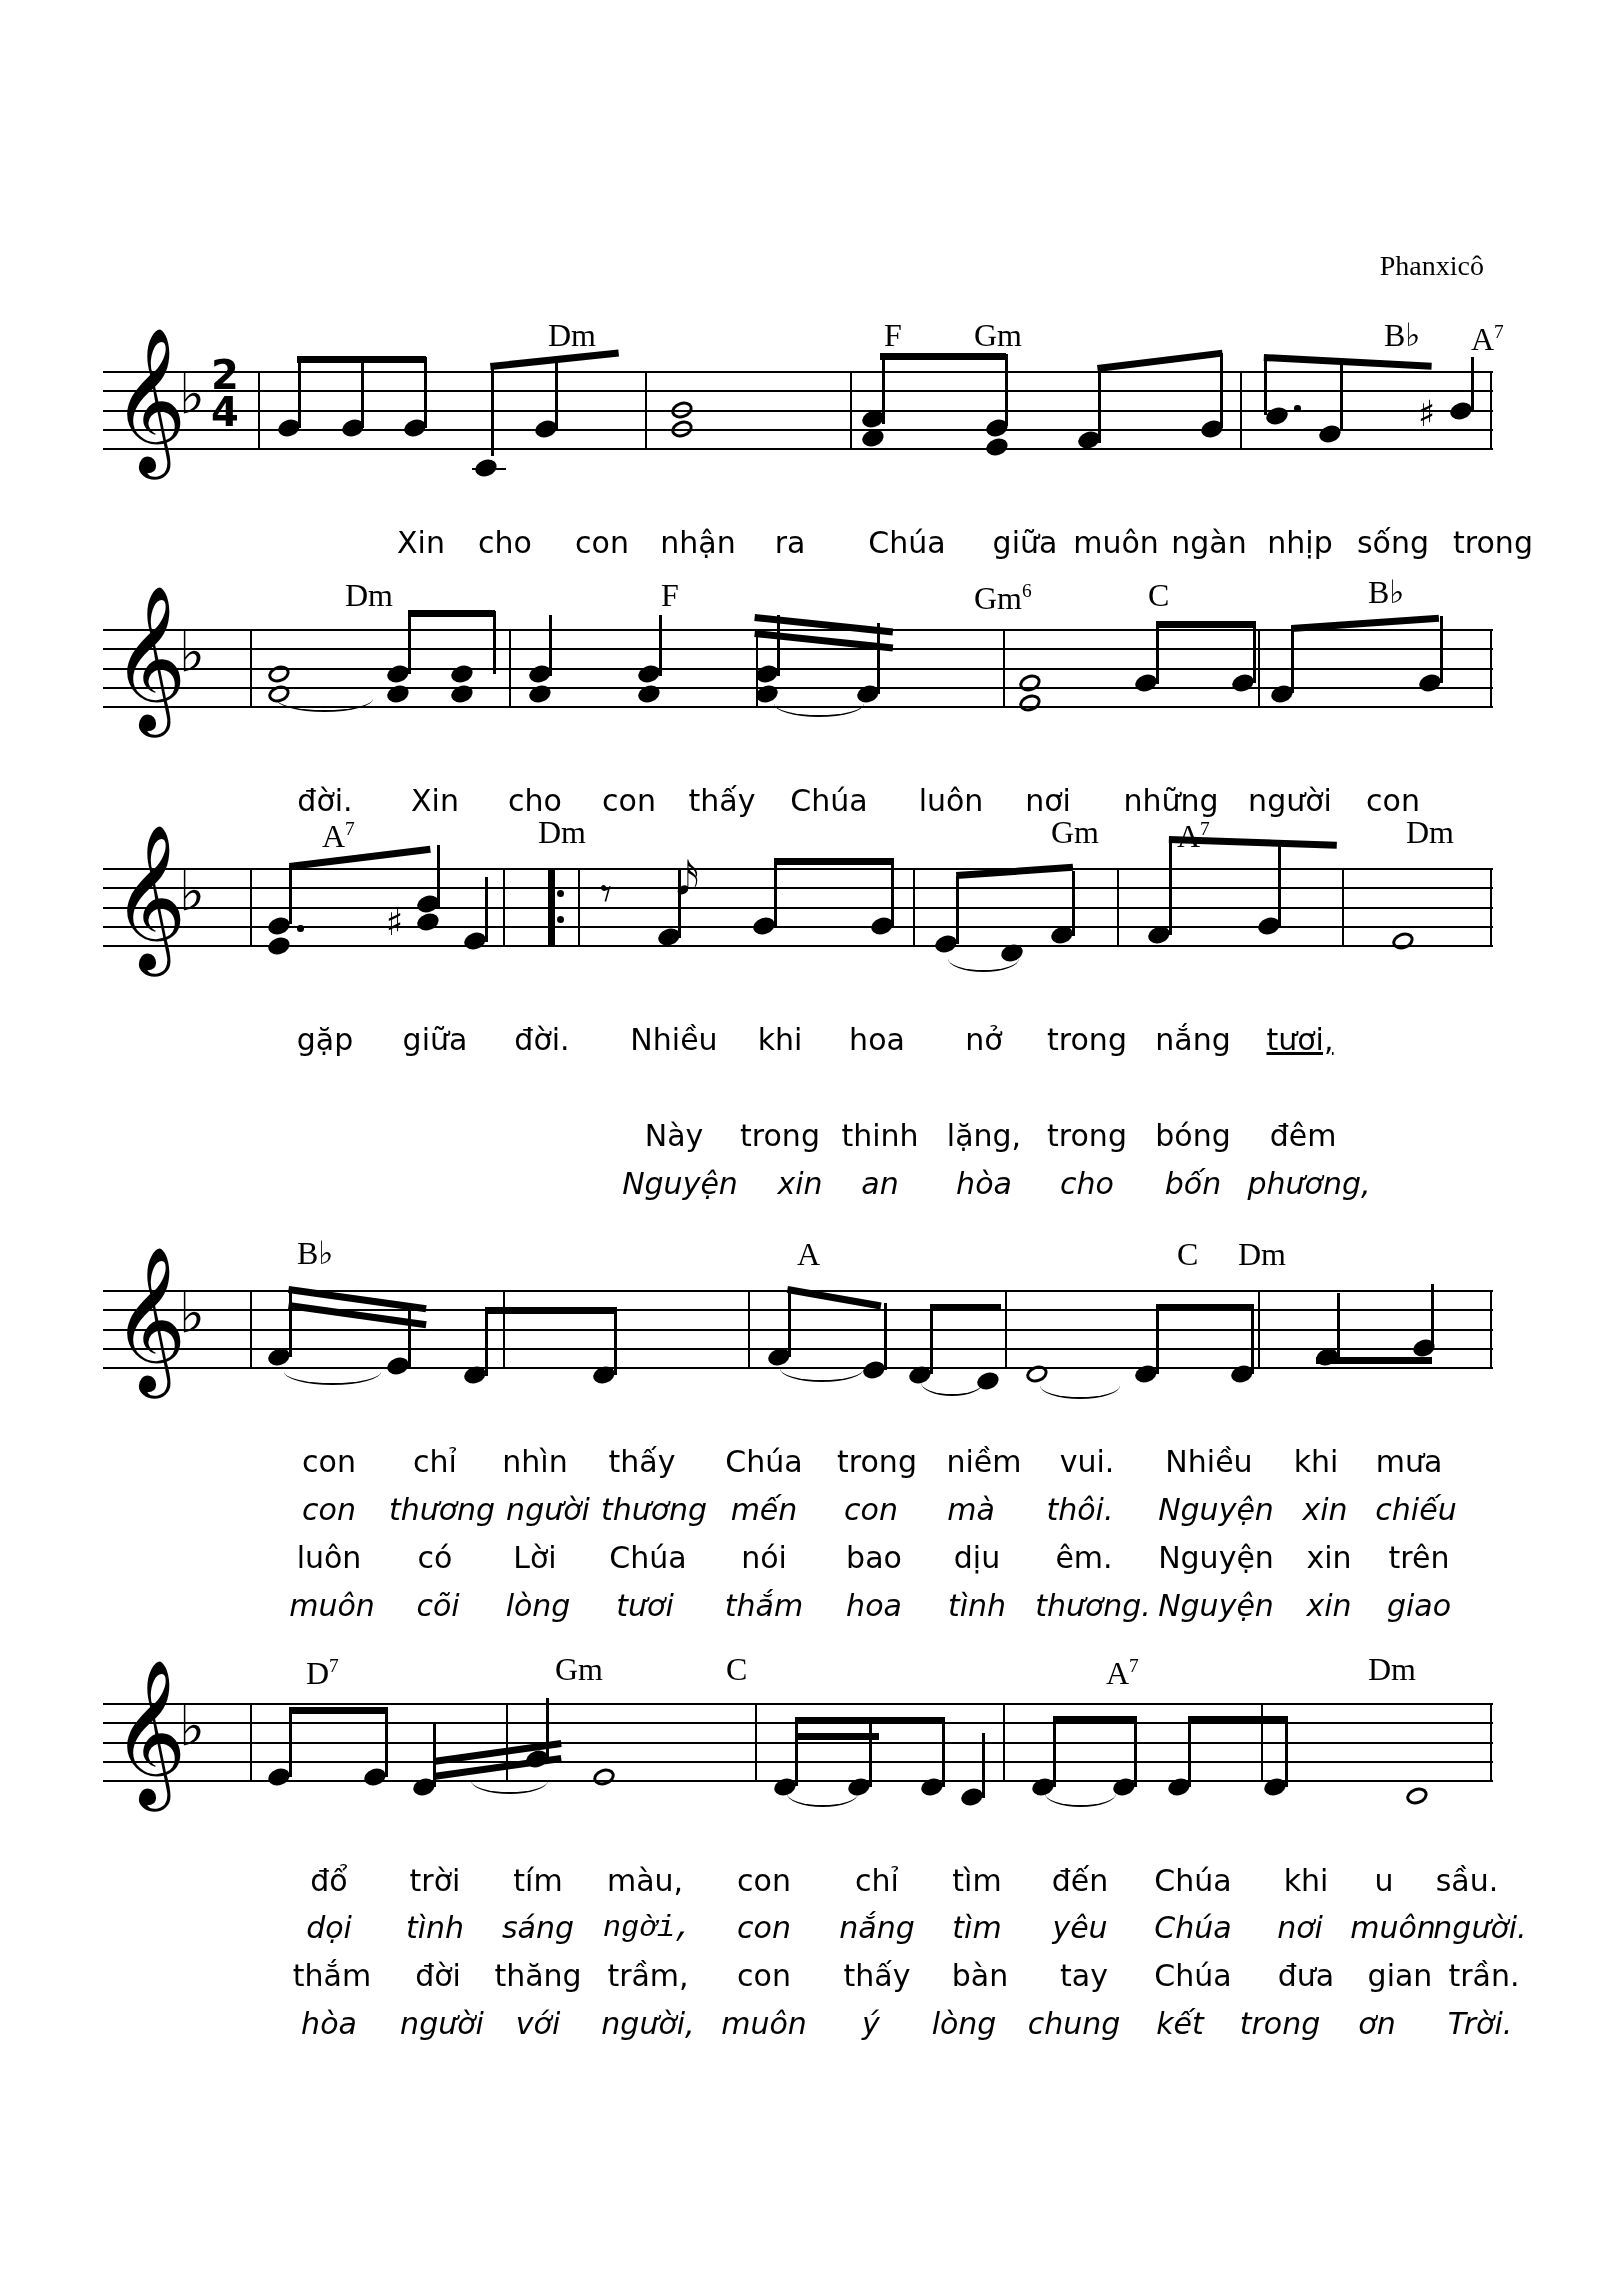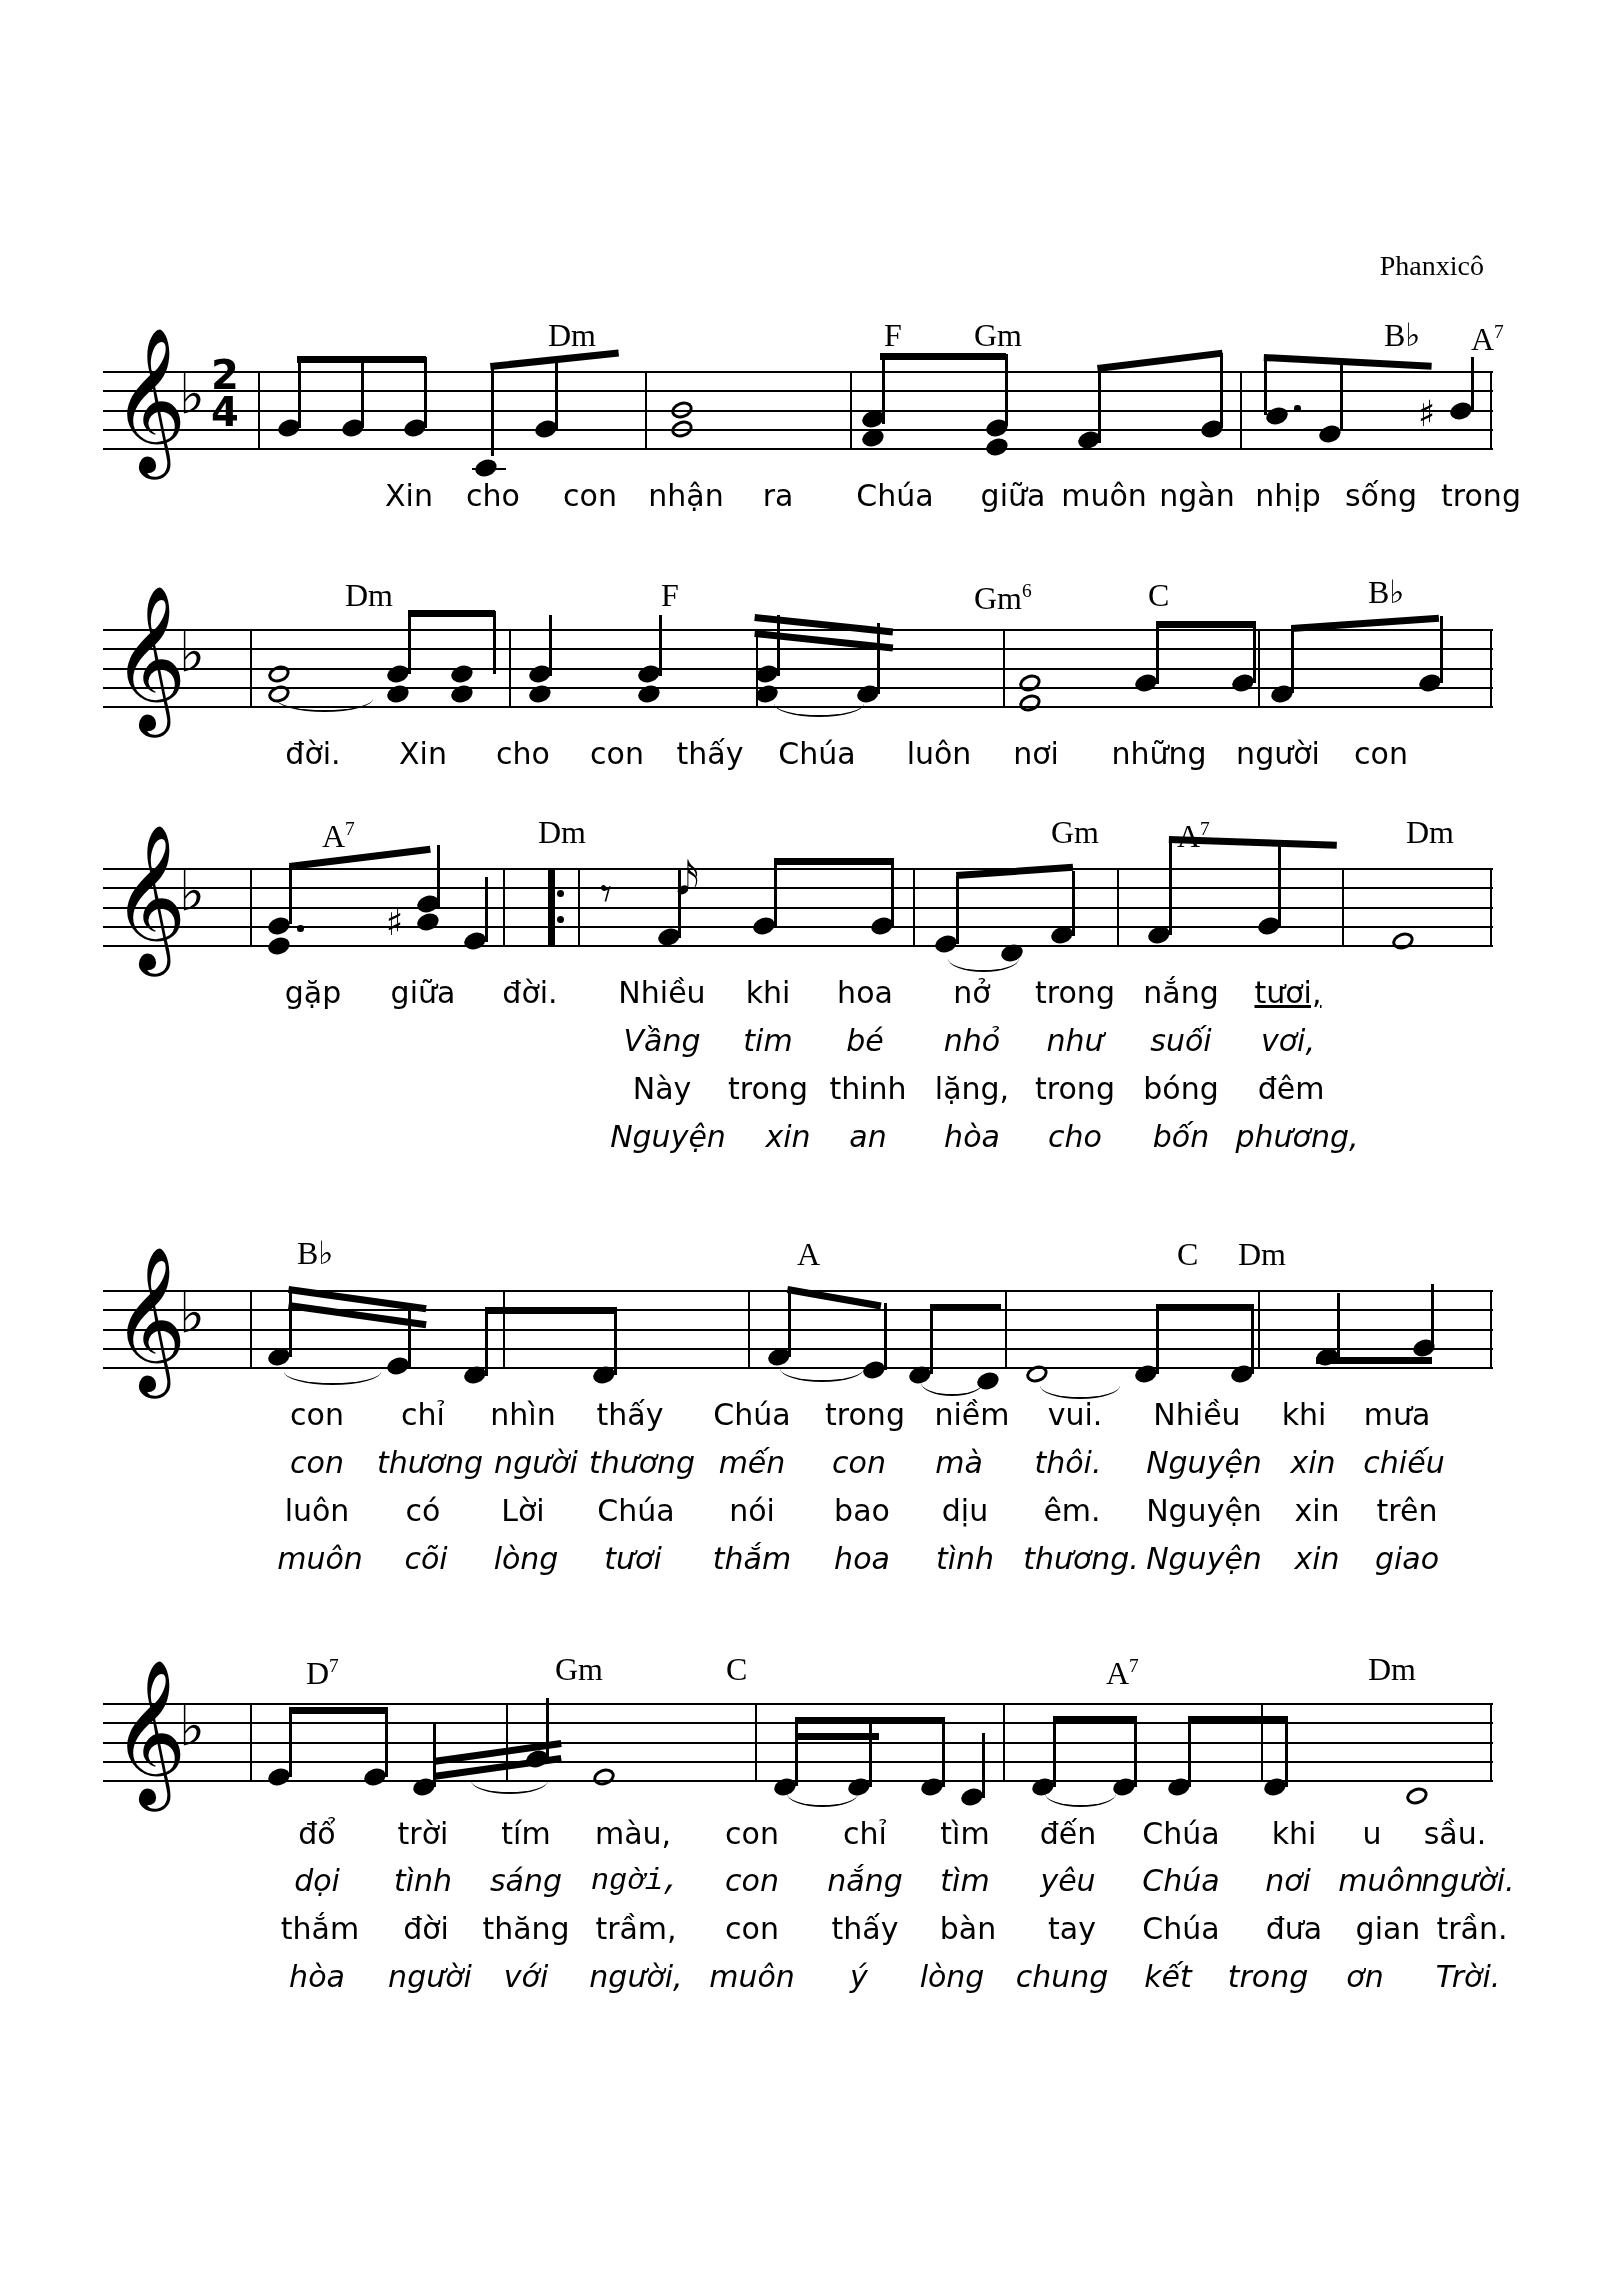--- a/index.html
+++ b/index.html
@@ -183,23 +183,24 @@
   }
   .tie {
     position: absolute;
     border-bottom: 2.6px solid #000;
     border-radius: 0 0 60% 60% / 0 0 100% 100%;
     height: 14px;
   }
   
   .lyrics {
     position: absolute;
-    left: 4px;
+    left: 16px;
     width: 1390px;
     height: 37px;
+    margin-top: 47px;
   }
   .lyric {
     position: absolute;
     font-family: "DejaVu Sans", sans-serif;
     font-size: 30px;
     line-height: 34px;
     color: #000;
     white-space: nowrap;
     transform: translateX(-50%);
   }
@@ -491,29 +492,20 @@
       <span class="lyric" style="left:316px;">giữa</span>
       <span class="lyric" style="left:423px;">đời.</span>
       <span class="lyric" style="left:555px;">Nhiều</span>
       <span class="lyric" style="left:661px;">khi</span>
       <span class="lyric" style="left:758px;">hoa</span>
       <span class="lyric" style="left:865px;">nở</span>
       <span class="lyric" style="left:968px;">trong</span>
       <span class="lyric" style="left:1074px;">nắng</span>
       <span class="lyric" style="left:1181px;text-decoration:underline;">tươi,</span>
     </div>
-    <div class="lyrics" style="top:156px;">
-      <span class="lyric ital" style="left:555px;">Vầng</span>
-      <span class="lyric ital" style="left:661px;">tim</span>
-      <span class="lyric ital" style="left:758px;">bé</span>
-      <span class="lyric ital" style="left:865px;">nhỏ</span>
-      <span class="lyric ital" style="left:968px;">như</span>
-      <span class="lyric ital" style="left:1074px;">suối</span>
-      <span class="lyric ital" style="left:1181px;">vơi,</span>
-    </div>
     <div class="lyrics" style="top:204px;">
       <span class="lyric" style="left:555px;">Này</span>
       <span class="lyric" style="left:661px;">trong</span>
       <span class="lyric" style="left:761px;">thinh</span>
       <span class="lyric" style="left:865px;">lặng,</span>
       <span class="lyric" style="left:968px;">trong</span>
       <span class="lyric" style="left:1074px;">bóng</span>
       <span class="lyric" style="left:1184px;">đêm</span>
     </div>
     <div class="lyrics" style="top:252px;">

